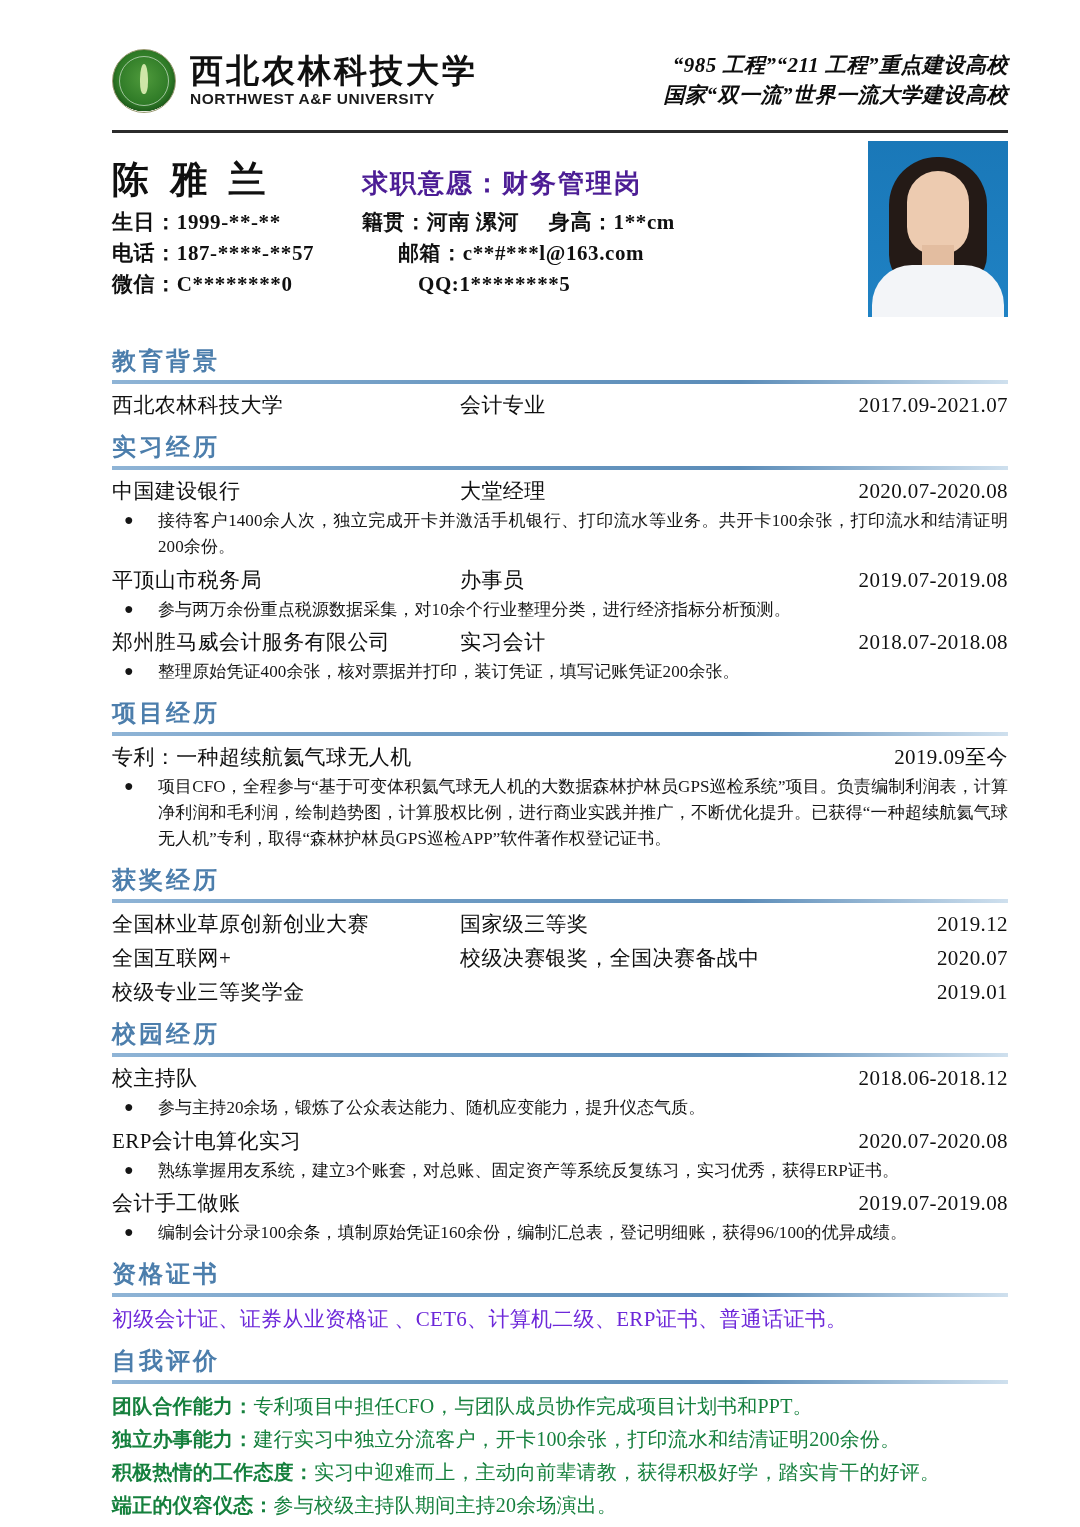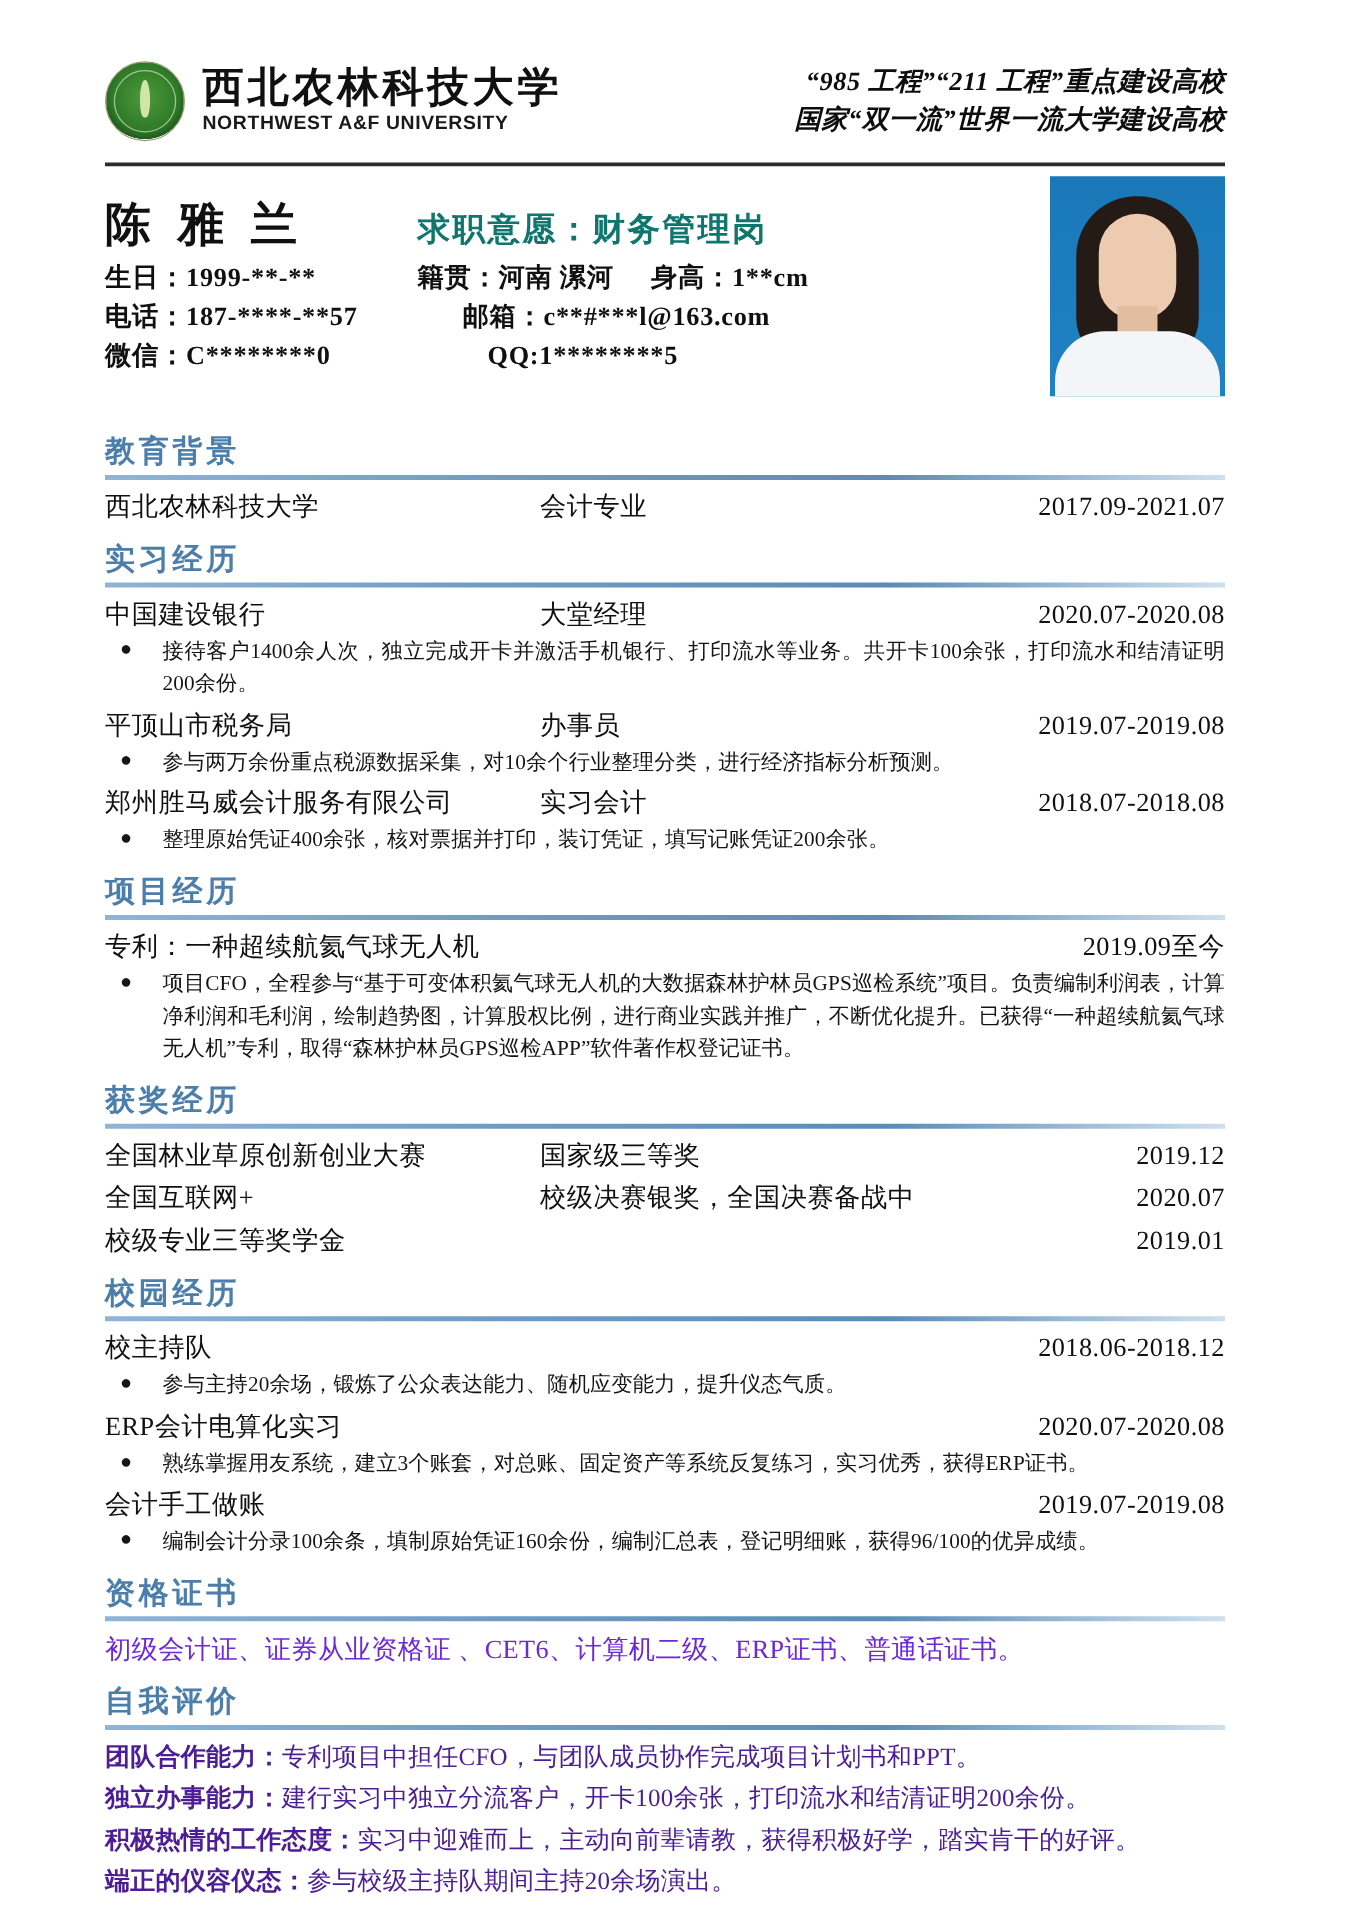--- a/index.html
+++ b/index.html
@@ -14,21 +14,21 @@
   .page {
     position: relative;
     width: 1080px;
     height: 1527px;
     background: #ffffff;
     box-sizing: border-box;
     overflow: hidden;
   }
   .inner {
     position: absolute;
-    left: 84px;
+    left: 112px;
     top: 44px;
     width: 896px;
   }
 
   
   .masthead {
     display: flex;
     align-items: center;
     justify-content: space-between;
     height: 74px;
@@ -115,21 +115,21 @@
     font-size: 37px;
     font-weight: bold;
     letter-spacing: 6px;
     color: #101010;
     width: 250px;
   }
   .objective {
     font-size: 26px;
     font-weight: bold;
     letter-spacing: 2px;
-    color: #0f766e;
+    color: #4c1d95;
   }
   .info-line {
     display: flex;
     align-items: baseline;
     font-size: 21px;
     letter-spacing: .6px;
     margin-top: 3px;
     color: #101010;
     font-weight: bold;
   }
@@ -251,21 +251,21 @@
 
   .plainline {
     font-size: 21px;
     color: #6d28d9;
     margin: 8px 0 4px 0;
     letter-spacing: .3px;
   }
   .eval {
     font-size: 20px;
     line-height: 1.5;
-    color: #4c1d95;
+    color: #15803d;
     margin: 3px 0;
     letter-spacing: .2px;
   }
   .eval b { font-weight: bold; }
 </style>
 </head>
 <body>
 
 <div class="page">
   <div class="inner">

